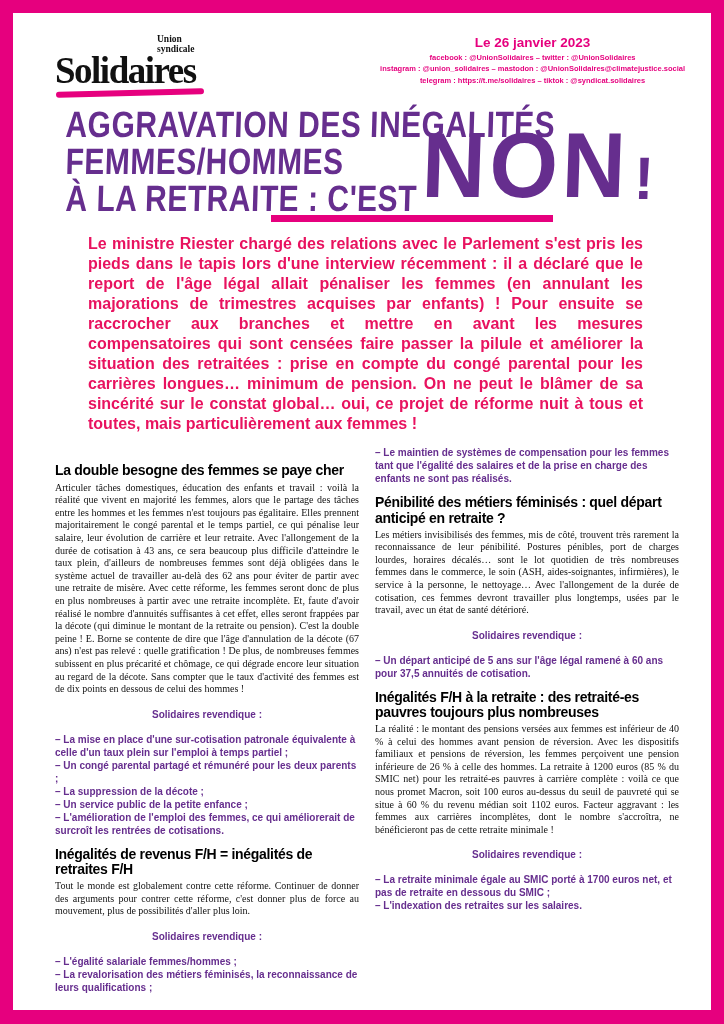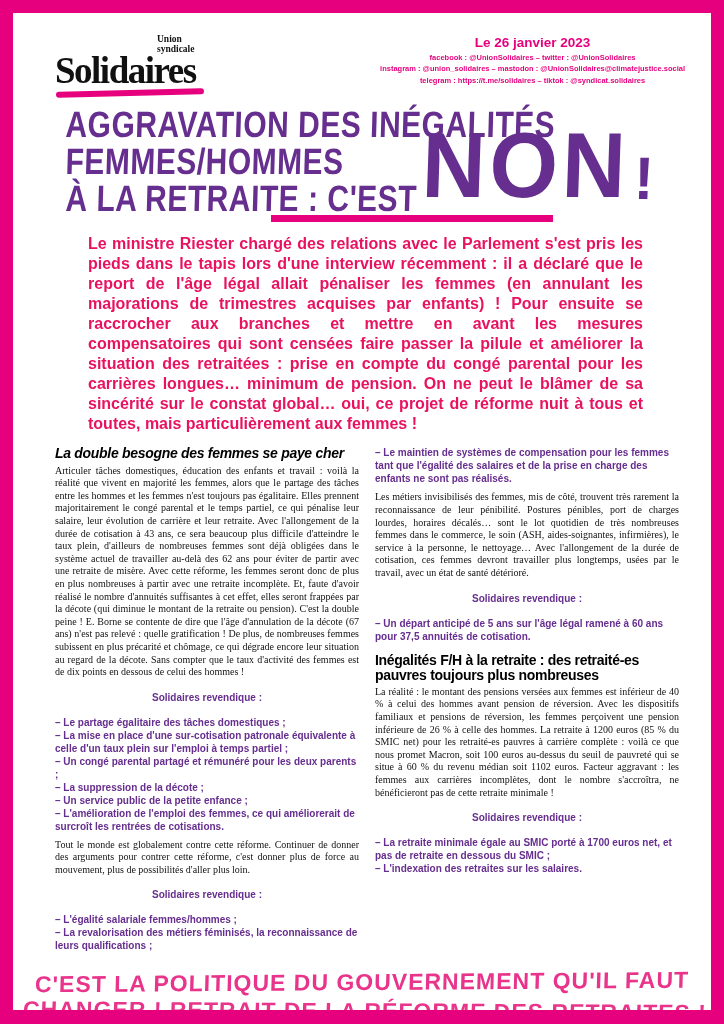--- a/index.html
+++ b/index.html
@@ -81,21 +81,21 @@
     font-size:16px;line-height:1.25;text-align:justify;
   }
   
   .columns{display:flex;gap:16px;margin:12px 32px 0 42px;align-items:flex-start;}
   .col{flex:1;min-width:0;}
   .sec-heading{
     font-size:14px;font-weight:bold;color:#000;
     line-height:1.08;letter-spacing:-0.3px;
     margin:10px 0 3px 0;
   }
-  .sec-heading.first{margin-top:0;font-style:italic;}
+  .sec-heading.first{margin-top:17px;}
   .body-text{
     font-family:"Liberation Serif", serif;
     font-size:10px;line-height:1.26;text-align:justify;
     color:var(--ink);margin:0 0 7px 0;
   }
   .demands{color:var(--purple);font-weight:bold;font-size:10px;line-height:1.3;margin:0 0 6px 0;}
   .demand-label{margin:12px;text-align:center;}
   .demand-item{margin:0;}
   
   .slogan{
@@ -140,39 +140,40 @@
 
   <p class="intro">Le ministre Riester chargé des relations avec le Parlement s'est pris les pieds dans le tapis lors d'une interview récemment : il a déclaré que le report de l'âge légal allait pénaliser les femmes (en annulant les majorations de trimestres acquises par enfants) ! Pour ensuite se raccrocher aux branches et mettre en avant les mesures compensatoires qui sont censées faire passer la pilule et améliorer la situation des retraitées : prise en compte du congé parental pour les carrières longues… minimum de pension. On ne peut le blâmer de sa sincérité sur le constat global… oui, ce projet de réforme nuit à tous et toutes, mais particulièrement aux femmes !</p>
 
   <div class="columns">
 
     <div class="col">
       <h2 class="sec-heading first">La double besogne des femmes se paye cher</h2>
       <p class="body-text">Articuler tâches domestiques, éducation des enfants et travail : voilà la réalité que vivent en majorité les femmes, alors que le partage des tâches entre les hommes et les femmes n'est toujours pas égalitaire. Elles prennent majoritairement le congé parental et le temps partiel, ce qui pénalise leur salaire, leur évolution de carrière et leur retraite. Avec l'allongement de la durée de cotisation à 43 ans, ce sera beaucoup plus difficile d'atteindre le taux plein, d'ailleurs de nombreuses femmes sont déjà obligées dans le système actuel de travailler au-delà des 62 ans pour éviter de partir avec une retraite de misère. Avec cette réforme, les femmes seront donc de plus en plus nombreuses à partir avec une retraite incomplète. Et, faute d'avoir réalisé le nombre d'annuités suffisantes à cet effet, elles seront frappées par la décote (qui diminue le montant de la retraite ou pension). C'est la double peine ! E. Borne se contente de dire que l'âge d'annulation de la décote (67 ans) n'est pas relevé : quelle gratification ! De plus, de nombreuses femmes subissent en plus précarité et chômage, ce qui dégrade encore leur situation au regard de la décote. Sans compter que le taux d'activité des femmes est de dix points en dessous de celui des hommes !</p>
       <div class="demands">
         <p class="demand-label">Solidaires revendique :</p>
-        <p class="demand-item">– Le partage égalitaire des tâches domestiques ;</p>
         <p class="demand-item">– La mise en place d'une sur-cotisation patronale équivalente à celle d'un taux plein sur l'emploi à temps partiel ;</p>
         <p class="demand-item">– Un congé parental partagé et rémunéré pour les deux parents ;</p>
         <p class="demand-item">– La suppression de la décote ;</p>
         <p class="demand-item">– Un service public de la petite enfance ;</p>
         <p class="demand-item">– L'amélioration de l'emploi des femmes, ce qui améliorerait de surcroît les rentrées de cotisations.</p>
       </div>
+      <h2 class="sec-heading">Inégalités de revenus F/H = inégalités de retraites F/H</h2>
       <p class="body-text">Tout le monde est globalement contre cette réforme. Continuer de donner des arguments pour contrer cette réforme, c'est donner plus de force au mouvement, plus de possibilités d'aller plus loin.</p>
       <div class="demands">
         <p class="demand-label">Solidaires revendique :</p>
         <p class="demand-item">– L'égalité salariale femmes/hommes ;</p>
         <p class="demand-item">– La revalorisation des métiers féminisés, la reconnaissance de leurs qualifications ;</p>
       </div>
     </div>
 
     <div class="col">
       <div class="demands">
         <p class="demand-item">– Le maintien de systèmes de compensation pour les femmes tant que l'égalité des salaires et de la prise en charge des enfants ne sont pas réalisés.</p>
       </div>
+      <h2 class="sec-heading">Pénibilité des métiers féminisés : quel départ anticipé en retraite ?</h2>
       <p class="body-text">Les métiers invisibilisés des femmes, mis de côté, trouvent très rarement la reconnaissance de leur pénibilité. Postures pénibles, port de charges lourdes, horaires décalés… sont le lot quotidien de très nombreuses femmes dans le commerce, le soin (ASH, aides-soignantes, infirmières), le service à la personne, le nettoyage… Avec l'allongement de la durée de cotisation, ces femmes devront travailler plus longtemps, usées par le travail, avec un état de santé détérioré.</p>
       <div class="demands">
         <p class="demand-label">Solidaires revendique :</p>
         <p class="demand-item">– Un départ anticipé de 5 ans sur l'âge légal ramené à 60 ans pour 37,5 annuités de cotisation.</p>
       </div>
       <h2 class="sec-heading">Inégalités F/H à la retraite : des retraité-es pauvres toujours plus nombreuses</h2>
       <p class="body-text">La réalité : le montant des pensions versées aux femmes est inférieur de 40 % à celui des hommes avant pension de réversion. Avec les dispositifs familiaux et pensions de réversion, les femmes perçoivent une pension inférieure de 26 % à celle des hommes. La retraite à 1200 euros (85 % du SMIC net) pour les retraité-es pauvres à carrière complète : voilà ce que nous promet Macron, soit 100 euros au-dessus du seuil de pauvreté qui se situe à 60 % du revenu médian soit 1102 euros. Facteur aggravant : les femmes aux carrières incomplètes, dont le nombre s'accroîtra, ne bénéficieront pas de cette retraite minimale !</p>
       <div class="demands">
         <p class="demand-label">Solidaires revendique :</p>
         <p class="demand-item">– La retraite minimale égale au SMIC porté à 1700 euros net, et pas de retraite en dessous du SMIC ;</p>

